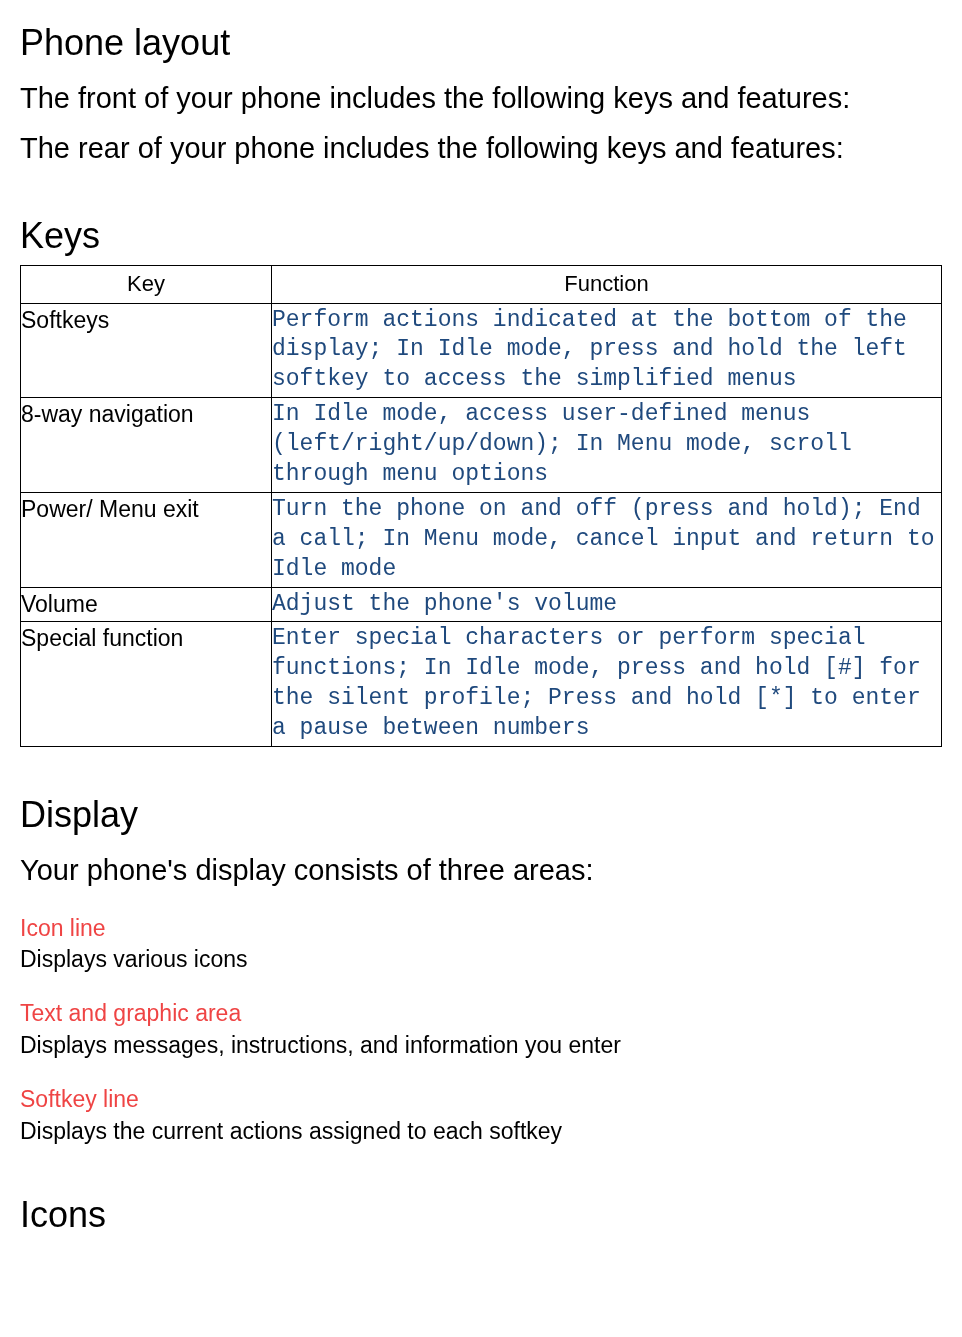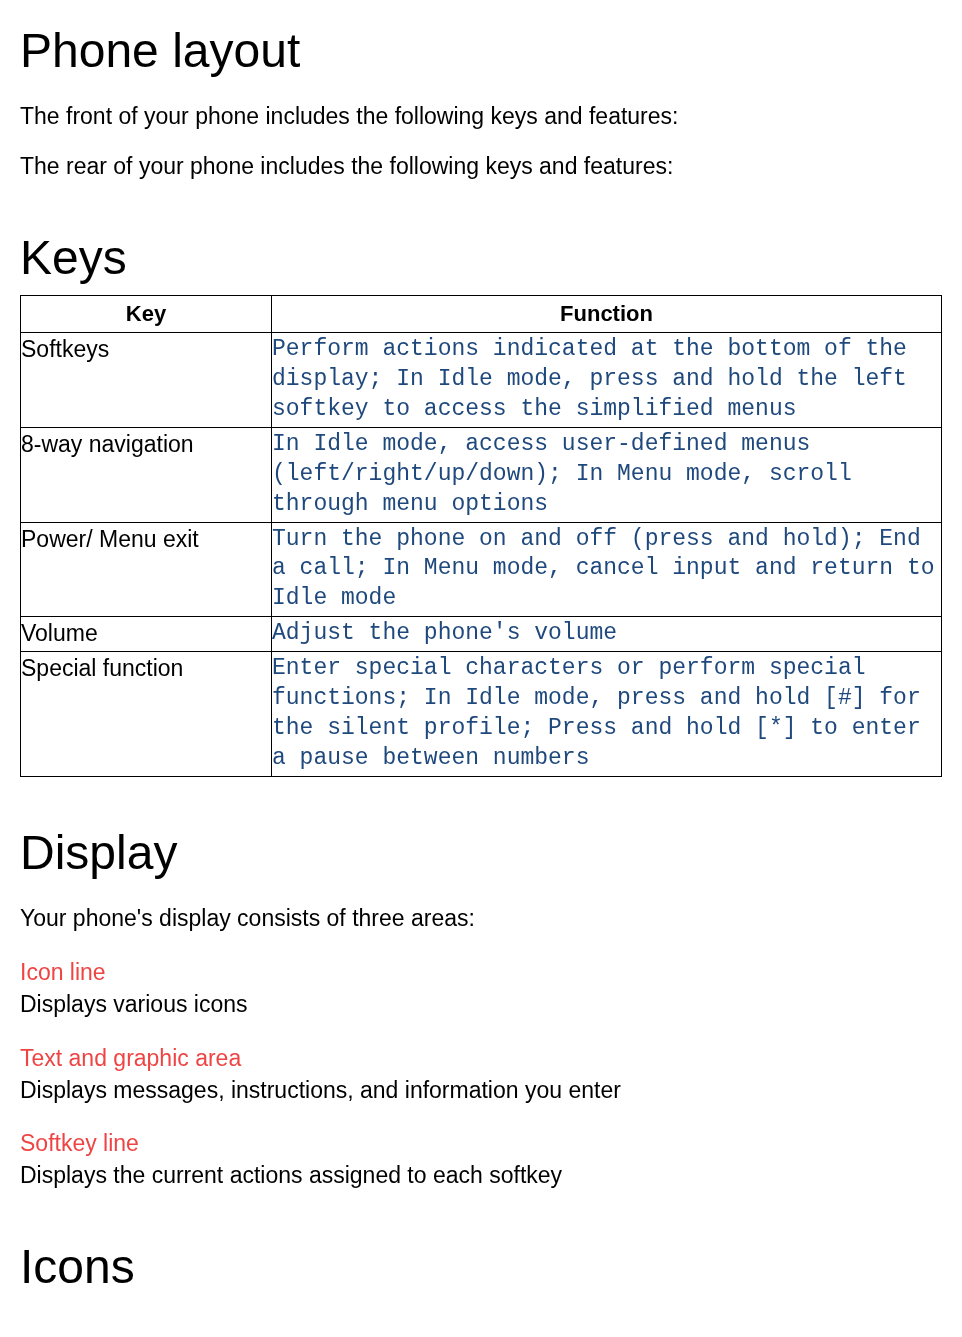--- a/index.html
+++ b/index.html
@@ -4,43 +4,43 @@
   <style>
     body {
       font-family: Arial, Helvetica, sans-serif;
       margin: 0;
       padding: 20px 20px 20px 20px;
       width: 922px;
       color: #000;
       line-height: 1.3;
     }
     h1 {
-      font-size: 48px;
+      font-size: 36px;
       font-weight: normal;
       margin: 0 0 2px 0;
       color: #000;
     }
     h1.section {
       margin-top: 45px;
     }
     .intro-text {
-      font-size: 23px;
-      margin: 20px 0;
+      font-size: 29px;
+      margin: 13px 0;
       color: #000;
     }
     table {
       border-collapse: collapse;
       width: 100%;
       margin-top: 5px;
     }
     th {
       border: 1px solid #000;
       padding: 4px 8px;
       font-size: 22px;
-      font-weight: bold;
+      font-weight: normal;
       text-align: center;
       vertical-align: top;
     }
     td {
       border: 1px solid #000;
       padding: 2px 0;
       font-size: 23px;
       vertical-align: top;
     }
     td.key-col {

